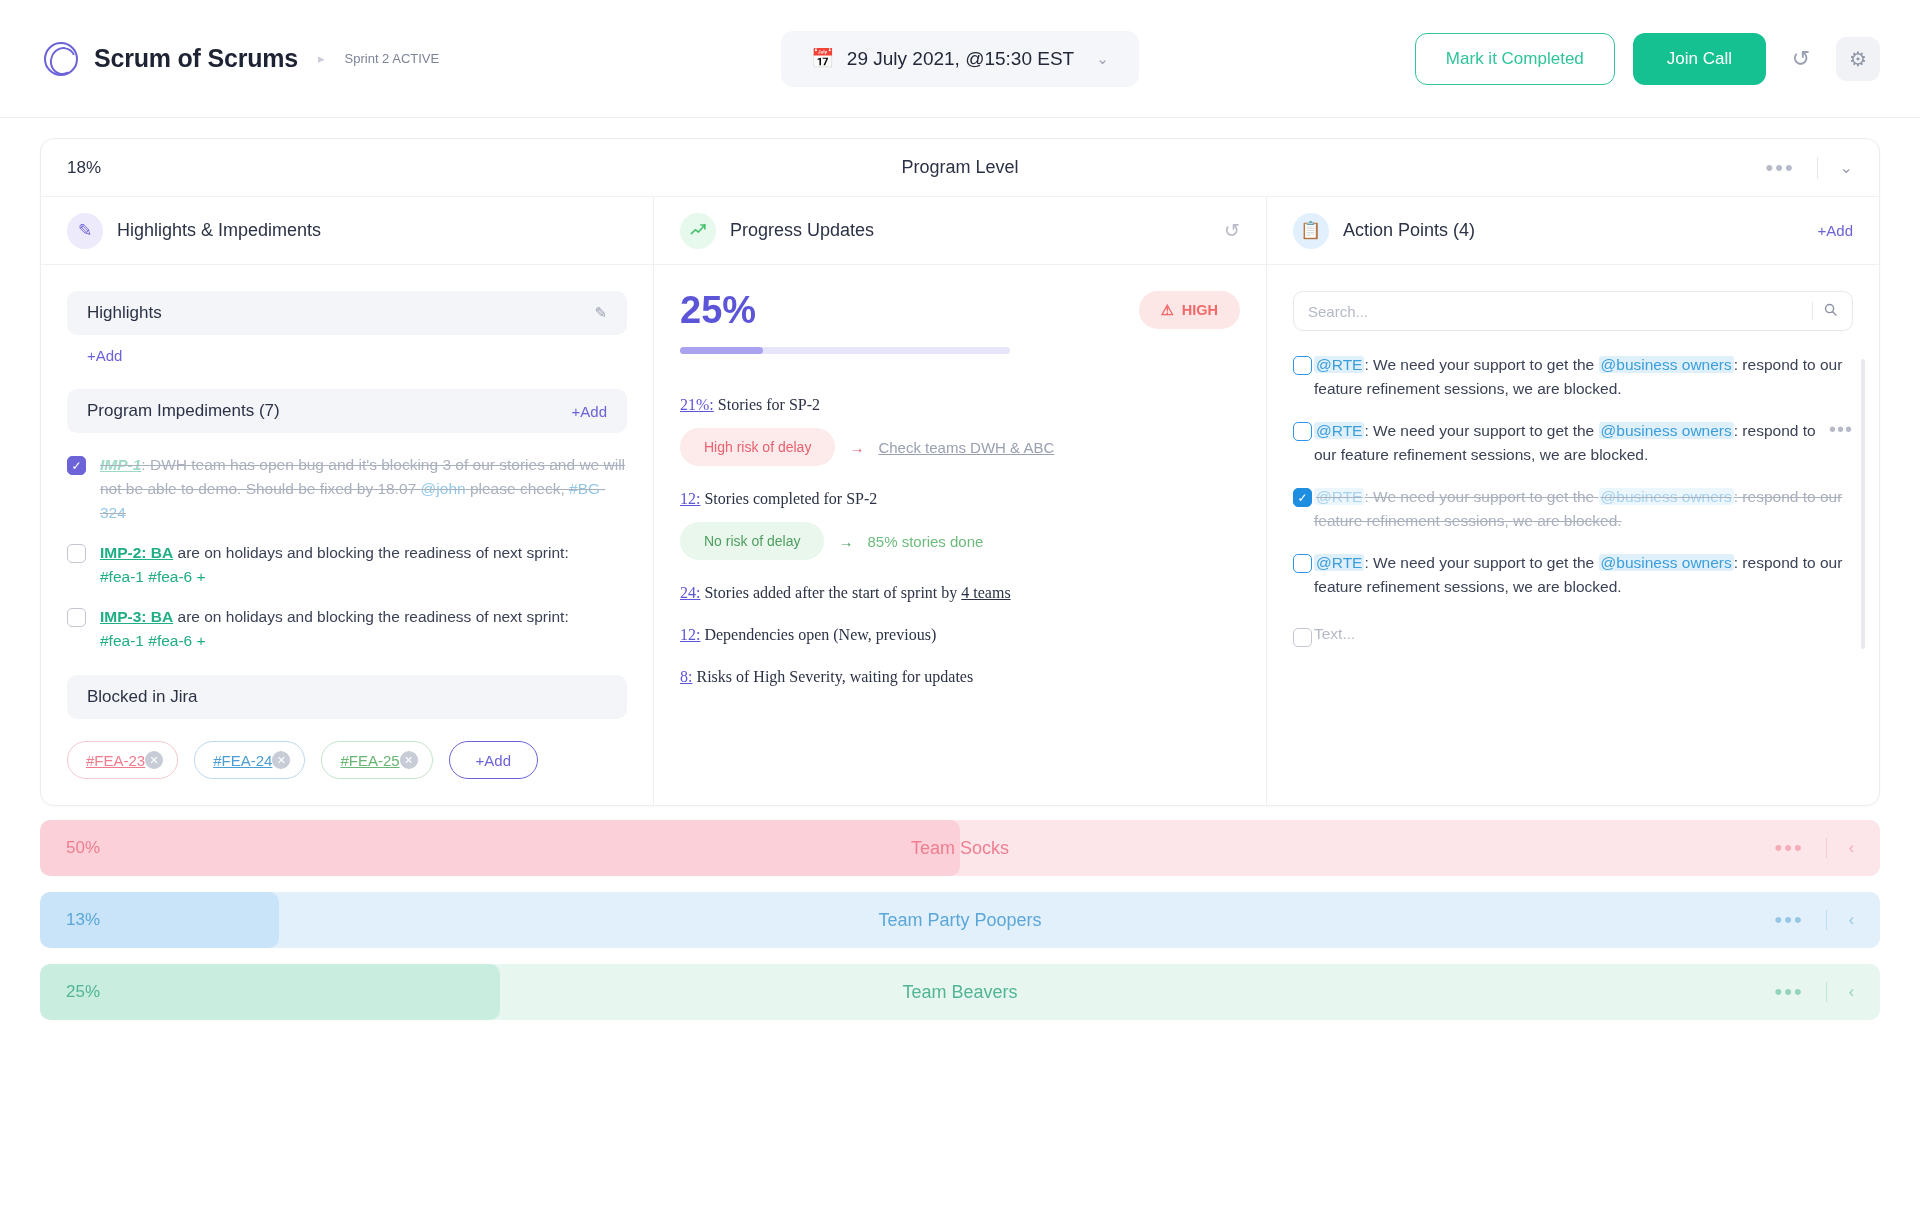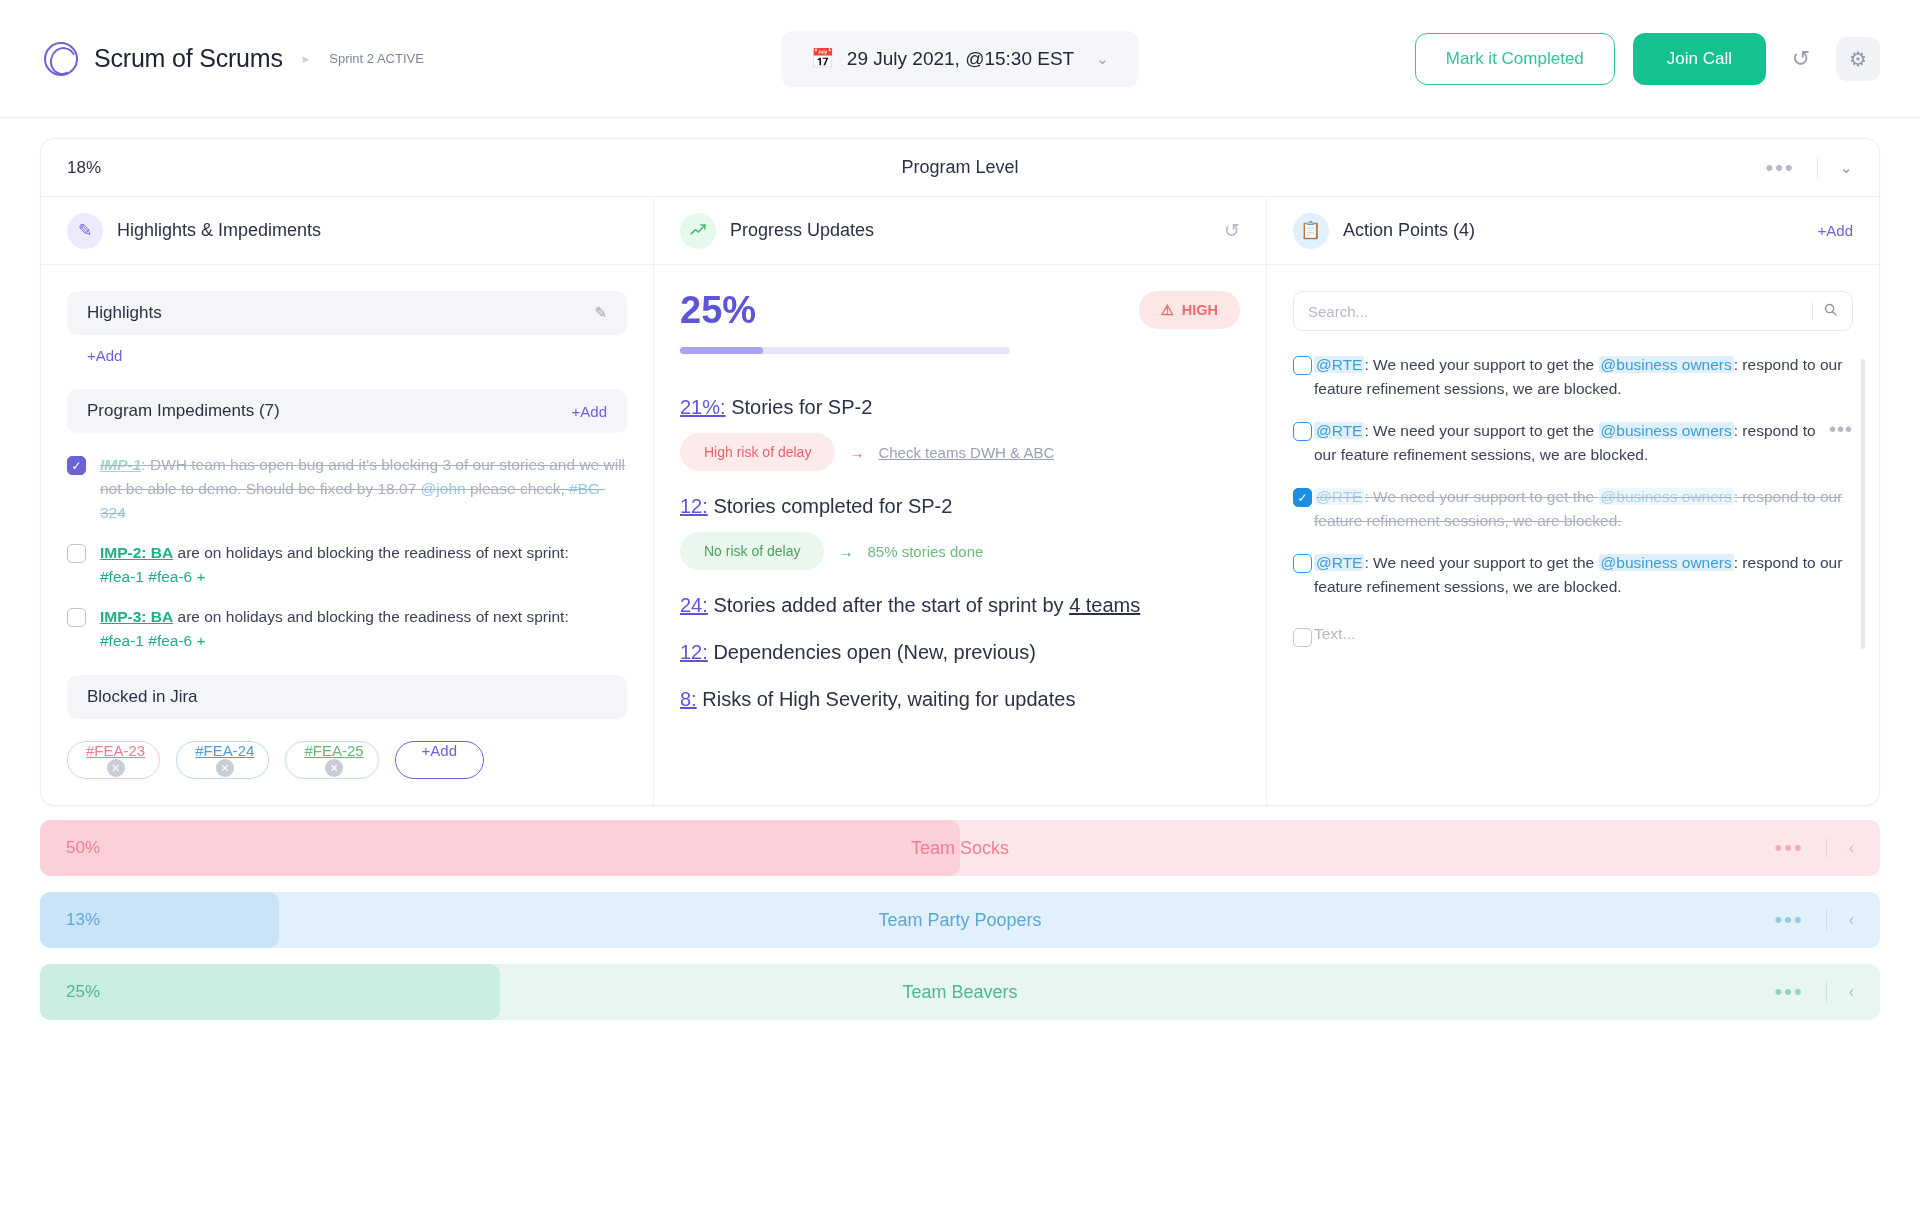--- a/index.html
+++ b/index.html
@@ -26,21 +26,21 @@
     width: 34px; height: 34px; border-radius: 50%;
     border: 2.5px solid #6c63d8;
     position: relative;
   }
   .logo-ring::after{
     content:""; position:absolute; left:4px; top:3px;
     width:22px; height:24px; border-radius:50%;
     border:2px solid #6c63d8; border-right-color:transparent;
     transform: rotate(18deg);
   }
-  .brand-title { font-size: 25px; font-weight: 400; color: #1d2333; letter-spacing: -0.2px; }
+  .brand-title { font-size: 25px; font-weight: 700; color: #1d2333; letter-spacing: -0.2px; }
   .brand-sep { color: #c9ccd6; font-size: 13px; margin: 0 4px; }
   .brand-sub { font-size: 13px; color: #7d8497; }
 
   .datepicker {
     position: absolute; left: 50%; transform: translateX(-50%);
     background: #f5f6f9; border-radius: 12px;
     height: 56px; min-width: 358px;
     display: flex; align-items: center; justify-content: center; gap: 12px;
     padding: 0 26px;
     cursor: pointer;
@@ -138,21 +138,21 @@
   .id-teal { color: #1fae85; text-decoration: underline; font-weight: 600; }
   .id-teal.muted { color: #9ed9c7; font-style: italic; }
   .tag-teal { color: #1fae85; }
   .tag-blue { color: #95c7e8; }
   .mention-blue { color: #93c8ea; }
   .viewall { text-align: center; color: #8b91a2; font-size: 15px; margin-top: 22px; cursor: pointer; }
 
   .chips { display: flex; gap: 16px; margin-top: 22px; flex-wrap: wrap; }
   .chip {
     height: 38px; border-radius: 20px; display: flex; align-items: center; 
-    padding: 0 14px 0 18px; font-size: 15px; background: #fff; cursor: pointer; flex-direction: column;
+    padding: 0 14px 0 18px; font-size: 15px; background: #fff; cursor: pointer;
   }
   .chip .lbl { text-decoration: underline; }
   .chip .x {
     width: 18px; height: 18px; border-radius: 50%; background: #c7ccd6; color: #fff;
     display: flex; align-items: center; justify-content: center; font-size: 11px;
   }
   .chip.red { border: 1.4px solid #f3c9cf; } .chip.red .lbl { color: #ef7b8c; }
   .chip.blue { border: 1.4px solid #bdd9ec; } .chip.blue .lbl { color: #4a9ed4; }
   .chip.green { border: 1.4px solid #c4e4c9; } .chip.green .lbl { color: #68b574; }
   .chip.addchip { border: 1.4px solid #6c63d8; color: #6c63d8; padding: 0 26px; }
@@ -162,21 +162,21 @@
   .big-pct { font-size: 38px; font-weight: 700; color: #5d55d8; line-height: 1; }
   .pbar { width: 330px; height: 7px; border-radius: 4px; background: #e7e5fa; margin-top: 18px; }
   .pbar > i { display: block; height: 100%; border-radius: 4px; background: #a9a2ef; }
   .pill-high {
     margin-left: auto; background: #fde6e6; color: #f06a6a; border-radius: 20px;
     height: 38px; padding: 0 22px; display: flex; align-items: center; gap: 8px;
     font-size: 14.5px; font-weight: 600;
   }
 
   .prog-rows { margin-top: 42px; display: flex; flex-direction: column; gap: 24px; }
-  .prow-title { font-size: 20px; color: #2b3245; }
+  .prow-title { font-size: 16px; color: #2b3245; font-family: Liberation Serif, serif; }
   .prow-title u { color: #5d55d8; }
   .prow-sub { display: flex; align-items: center; gap: 14px; margin-top: 14px; }
   .badge { height: 38px; border-radius: 20px; padding: 0 24px; display: flex; align-items: center; font-size: 14px; }
   .badge.red { background: #fdeaea; color: #e8616f; }
   .badge.green { background: #e9f7ec; color: #4f9e61; }
   .arrow { font-size: 15px; }
   .arrow.red { color: #e8616f; } .arrow.green { color: #4f9e61; }
   .sub-note { font-size: 15px; color: #9aa0b1; }
   .sub-note.green { color: #6dbb7d; }
   .u-link { text-decoration: underline; }

